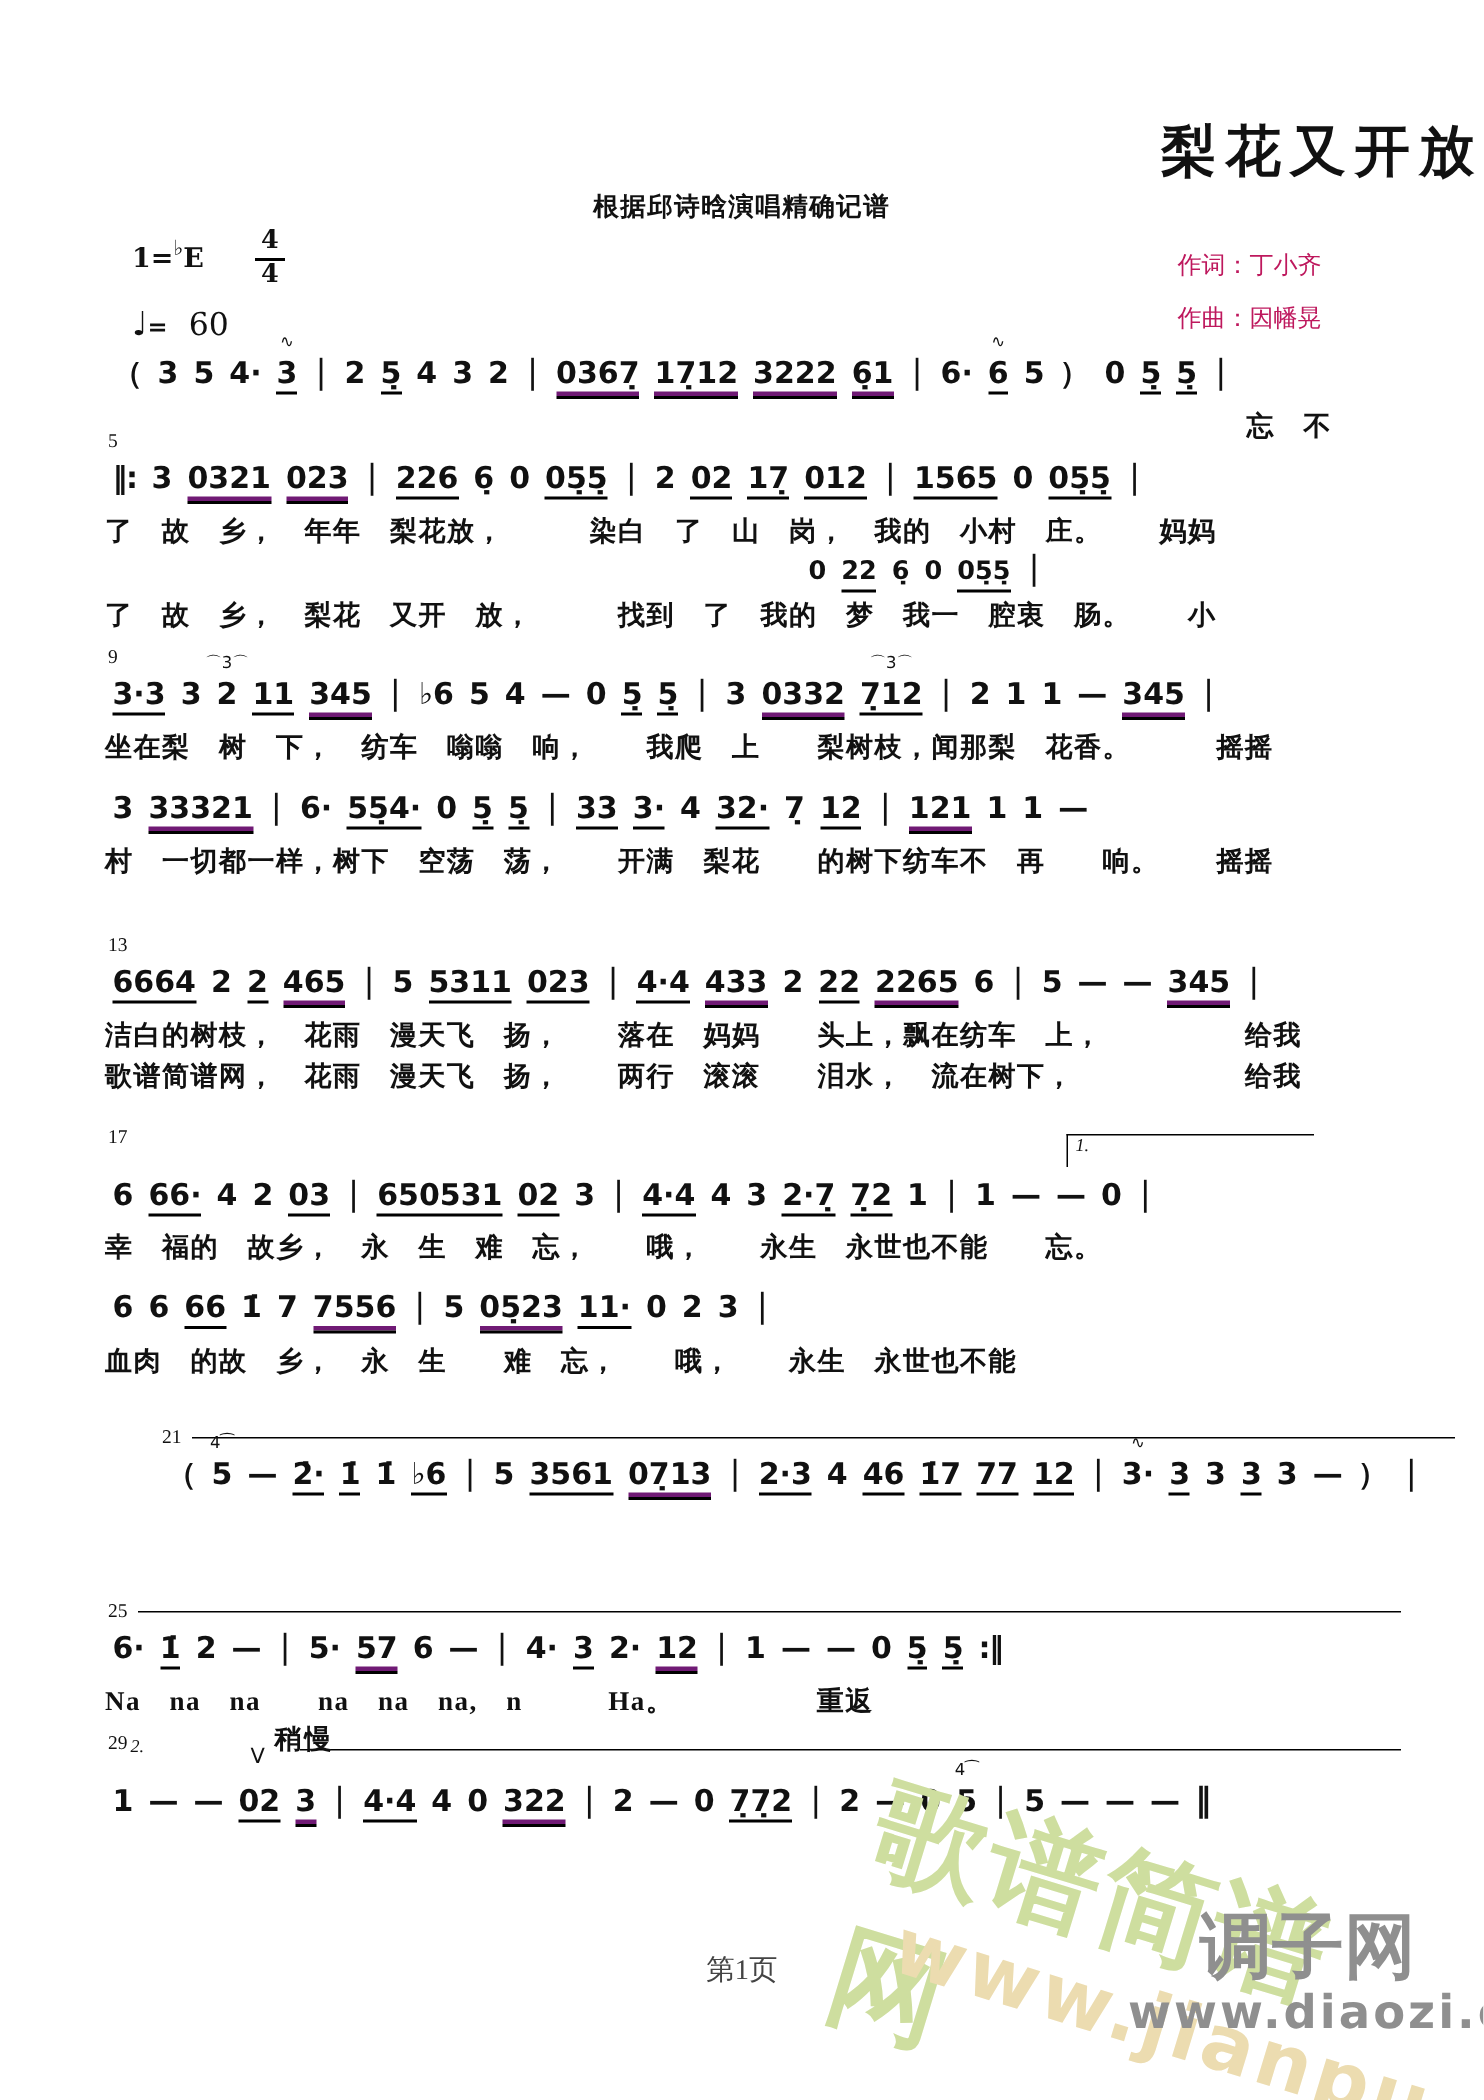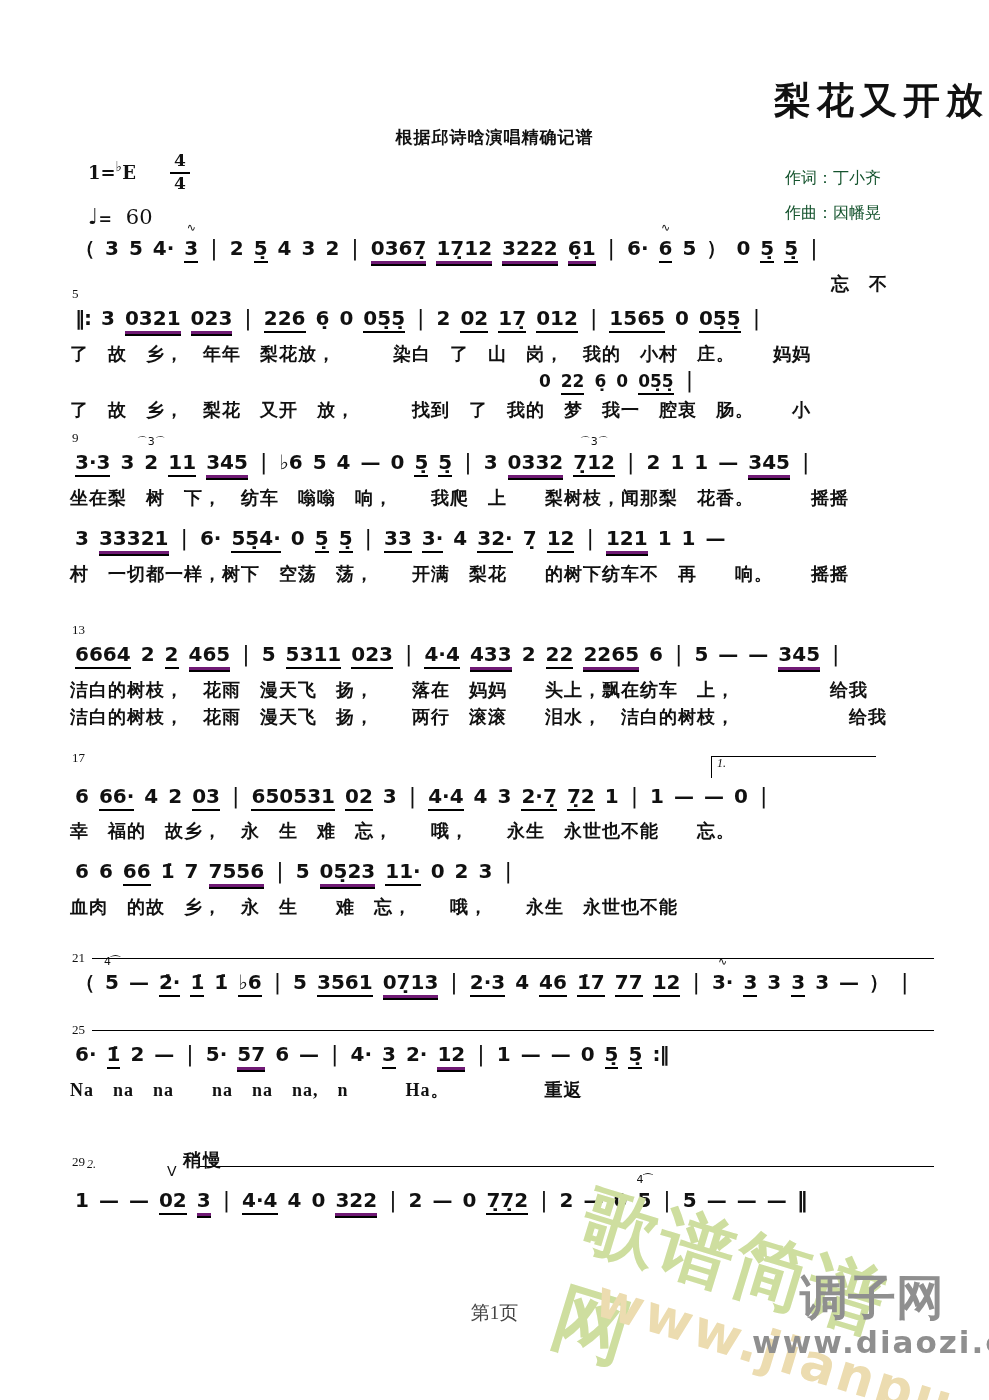--- a/index.html
+++ b/index.html
@@ -15,26 +15,26 @@
   .keyline{display:flex;align-items:center;}
   .flat{font-size:14px;vertical-align:super;position:relative;top:-6px;}
   .frac{display:inline-flex;flex-direction:column;align-items:center;line-height:1.05;
         margin-left:34px;font-size:17px;}
   .frac .ftop{border-bottom:2px solid #000;padding:0 4px 2px;}
   .frac .fbot{padding-top:1px;}
   .tempoline{margin-top:10px;font-size:16px;}
   .tempoline .qnote{font-size:22px;}
   .tempoline .tval{margin-left:14px;font-size:21px;font-weight:normal;}
   .credits{position:absolute;right:108px;top:160px;text-align:left;font-size:16px;
-           line-height:35px;color:#14532d;margin-left:16px;}
+           line-height:35px;color:#be185d;margin-left:16px;}
   
   .score{position:absolute;left:70px;top:0;width:866px;}
   .system{position:absolute;left:0;width:100%;}
   .sys1{top:222px;} .sys2{top:292px;} .sys3{top:436px;} .sys4{top:628px;}
-  .sys5{top:756px;} .sys6{top:956px;} .sys7{top:1028px;} .sys8{top:1160px;}
+  .sys5{top:756px;} .sys6{top:956px;margin-left:36px;} .sys7{top:1072px;} .sys8{top:1160px;}
   .sys6::before,.sys7::before{content:"";position:absolute;left:22px;right:2px;top:2px;
         border-top:1.5px solid #000;}
   .sys8::before{content:"";position:absolute;left:130px;right:2px;top:6px;
         border-top:1.5px solid #000;}
   .mno{position:absolute;left:2px;top:-6px;font-size:13px;font-family:"Liberation Serif",serif;}
   .row{white-space:nowrap;}
   .notes{font-family:"DejaVu Sans","Liberation Sans",sans-serif;font-weight:bold;
          font-size:20px;padding:14px 0 7px 0;}
   .lyrics{font-size:18px;font-weight:600;padding:1px 0 2px 0;letter-spacing:1px;}
   .right{text-align:right;padding-right:48px;}
@@ -114,21 +114,21 @@
         <div class="mno">9</div>
         <div class="row notes"><span class="tok u1">3·3</span><span class="tok">3</span><span class="tok"><span class="sup">⌒3⌒</span>2</span><span class="tok u1">11</span><span class="tok u2">345</span><span class="tok bar">|</span><span class="tok">♭6</span><span class="tok">5</span><span class="tok">4</span><span class="tok">—</span><span class="tok">0</span><span class="tok u1">5̣</span><span class="tok u1">5̣</span><span class="tok bar">|</span><span class="tok">3</span><span class="tok u2">0332</span><span class="tok u1"><span class="sup">⌒3⌒</span>7̣12</span><span class="tok bar">|</span><span class="tok">2</span><span class="tok">1</span><span class="tok">1</span><span class="tok">—</span><span class="tok u2">345</span><span class="tok bar">|</span></div>
         <div class="row lyrics">坐在梨　树　下，　纺车　嗡嗡　响，　　我爬　上　　梨树枝，闻那梨　花香。　　　摇摇</div>
         <div class="row notes"><span class="tok">3</span><span class="tok u2">33321</span><span class="tok bar">|</span><span class="tok">6·</span><span class="tok u1">55̣4·</span><span class="tok">0</span><span class="tok u1">5̣</span><span class="tok u1">5̣</span><span class="tok bar">|</span><span class="tok u1">33</span><span class="tok u1">3·</span><span class="tok">4</span><span class="tok u1">32·</span><span class="tok">7̣</span><span class="tok u1">12</span><span class="tok bar">|</span><span class="tok u2">121</span><span class="tok">1</span><span class="tok">1</span><span class="tok">—</span></div>
         <div class="row lyrics">村　一切都一样，树下　空荡　荡，　　开满　梨花　　的树下纺车不　再　　响。　　摇摇</div>
       </div>
       <div class="system sys4">
         <div class="mno">13</div>
         <div class="row notes"><span class="tok u1">6664</span><span class="tok">2</span><span class="tok u1">2</span><span class="tok u2">465</span><span class="tok bar">|</span><span class="tok">5</span><span class="tok u1">5311</span><span class="tok u1">023</span><span class="tok bar">|</span><span class="tok u1">4·4</span><span class="tok u2">433</span><span class="tok">2</span><span class="tok u1">22</span><span class="tok u2">2265</span><span class="tok">6</span><span class="tok bar">|</span><span class="tok">5</span><span class="tok">—</span><span class="tok">—</span><span class="tok u2">345</span><span class="tok bar">|</span></div>
         <div class="row lyrics">洁白的树枝，　花雨　漫天飞　扬，　　落在　妈妈　　头上，飘在纺车　上，　　　　　给我</div>
-        <div class="row lyrics">洁白的树枝，　花雨　漫天飞　扬，　　两行　滚滚　　泪水，　洁白的树枝，　　　　　　给我</div>
+        <div class="row lyrics">歌谱简谱网，　花雨　漫天飞　扬，　　两行　滚滚　　泪水，　流在树下，　　　　　　给我</div>
       </div>
       <div class="system sys5">
         <div class="mno">17</div>
         <div class="row row-marks">
           <span class="tok volta1">1.</span>
         </div>
         <div class="row notes"><span class="tok">6</span><span class="tok u1">66·</span><span class="tok">4</span><span class="tok">2</span><span class="tok u1">03</span><span class="tok bar">|</span><span class="tok u1">650531</span><span class="tok u1">02</span><span class="tok">3</span><span class="tok bar">|</span><span class="tok u1">4·4</span><span class="tok">4</span><span class="tok">3</span><span class="tok u1">2·7̣</span><span class="tok u1">7̣2</span><span class="tok">1</span><span class="tok bar">|</span><span class="tok">1</span><span class="tok">—</span><span class="tok">—</span><span class="tok">0</span><span class="tok bar">|</span></div>
         <div class="row lyrics">幸　福的　故乡，　永　生　难　忘，　　哦，　　永生　永世也不能　　忘。</div>
         <div class="row notes"><span class="tok">6</span><span class="tok">6</span><span class="tok u1">66</span><span class="tok">1̇</span><span class="tok">7</span><span class="tok u2">7556</span><span class="tok bar">|</span><span class="tok">5</span><span class="tok u2">05̣23</span><span class="tok u1">11·</span><span class="tok">0</span><span class="tok">2</span><span class="tok">3</span><span class="tok bar">|</span></div>
         <div class="row lyrics">血肉　的故　乡，　永　生　　难　忘，　　哦，　　永生　永世也不能</div>

